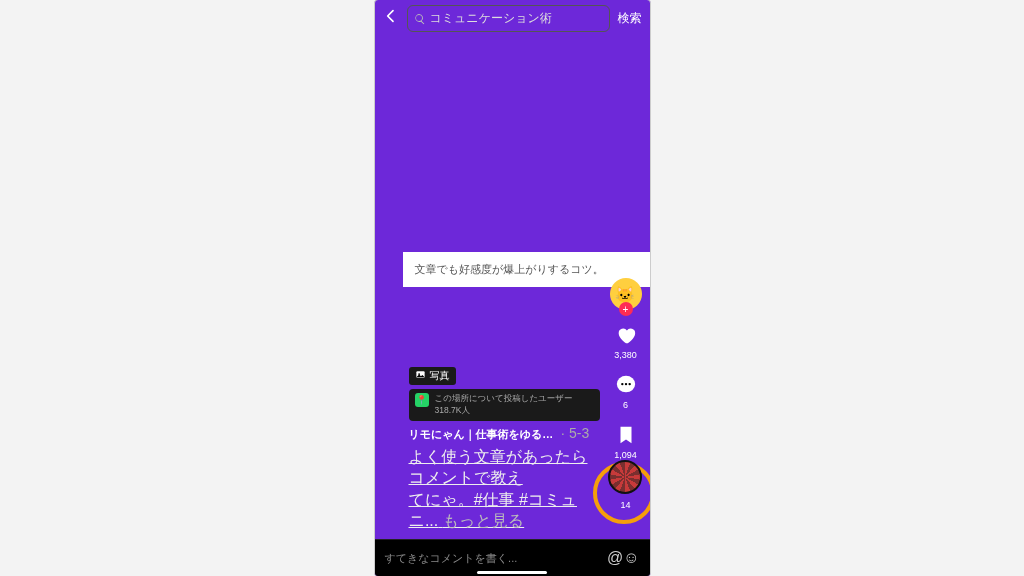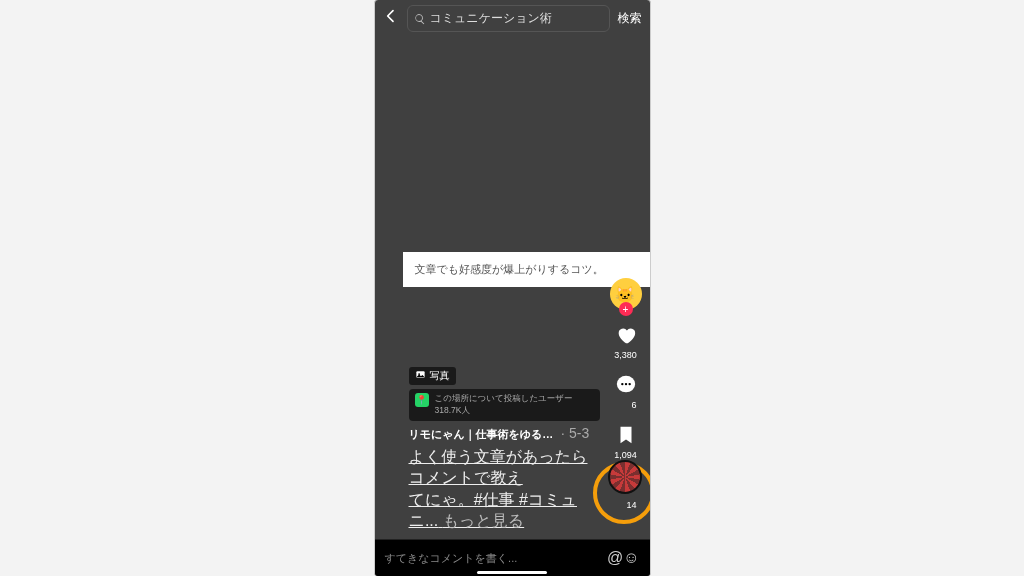--- a/index.html
+++ b/index.html
@@ -8,21 +8,21 @@
     height: 576px;
     background: #f3f3f3;
     font-family: -apple-system, "Hiragino Sans", "Yu Gothic", sans-serif;
     display: flex;
     align-items: center;
     justify-content: center;
   }
   .phone {
     width: 275px;
     height: 576px;
-    background: #404040;
+    background: #6d28d9;
     border: 1px solid #ccc;
     border-radius: 4px;
     position: relative;
     overflow: hidden;
     color: #fff;
     font-size: 12px;
   }
   .header {
     display: flex;
     align-items: center;
@@ -85,21 +85,21 @@
   .avatar.music {
     width: 30px; height: 30px;
     background: repeating-conic-gradient(#c73a3a 0 20deg, #7a2f2f 20deg 40deg);
     border: 2px solid #111;
   }
   .follow-badge {
     position: absolute; bottom: -6px; left: 50%; transform: translateX(-50%);
     width: 14px; height: 14px; background: #fe2c55; border-radius: 50%;
     display:flex;align-items:center;justify-content:center;font-size:10px;color:#fff;
   }
-  .action { display: flex; flex-direction: column; align-items: flex-end; gap: 1px; }
+  .action { display: flex; flex-direction: column; align-items: center; gap: 1px; }
   .action .ico { font-size: 20px; line-height: 1; }
   .action .ico svg { width: 22px; height: 22px; fill: #fff; }
   .action .cnt { font-size: 9px; }
   .highlight-ring {
     position: absolute;
     width: 54px; height: 54px;
     border: 4px solid #f59e0b;
     border-radius: 50%;
     right: -3px;
     bottom: 44px;

